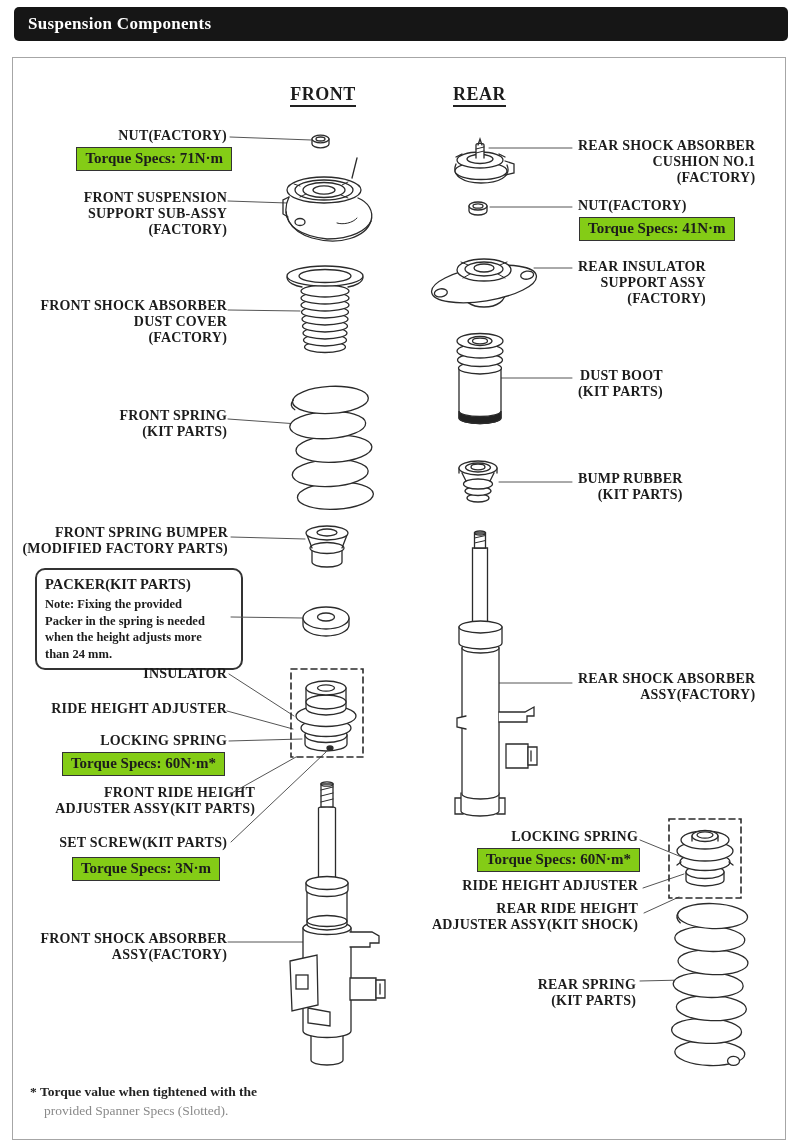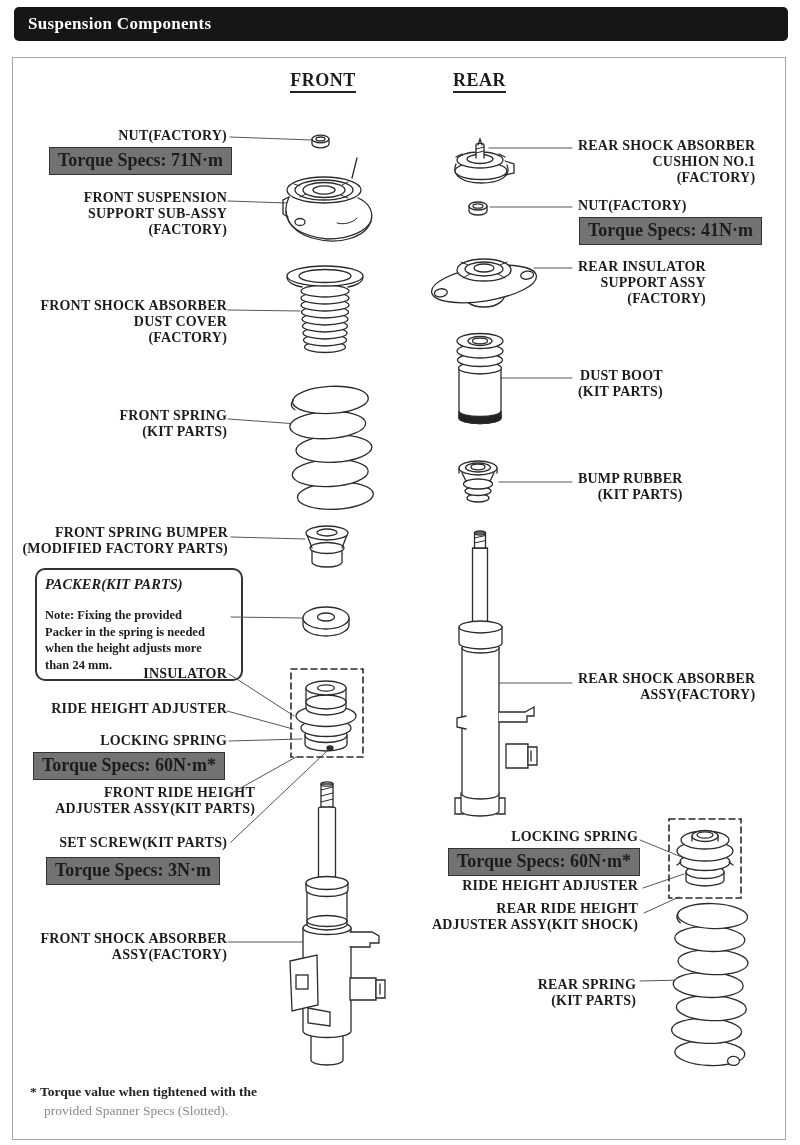--- a/index.html
+++ b/index.html
@@ -2,30 +2,30 @@
 <html><head>
 <meta charset="utf-8">
 <style>
   html,body{margin:0;padding:0;background:#fff;}
   .page{position:relative;width:800px;height:1145px;background:#fff;overflow:hidden;
         font-family:"Liberation Serif",serif;color:#1c1c1c;}
   .titlebar{position:absolute;left:14px;top:7px;width:760px;height:34px;background:#161616;
             border-radius:5px;color:#fff;font-size:17px;font-weight:bold;line-height:34px;
             padding-left:14px;letter-spacing:.3px;}
   .frame{position:absolute;left:12px;top:57px;width:772px;height:1081px;border:1px solid #a6a6a6;}
-  .hdr{position:absolute;font-size:18px;font-weight:bold;letter-spacing:.5px;}
+  .hdr{position:absolute;font-size:18px;font-weight:bold;letter-spacing:.5px;margin-top:14px;}
   .hdr span{border-bottom:2.5px solid #222;padding-bottom:1px;}
   .lbl{position:absolute;font-size:14px;font-weight:bold;line-height:1.16;white-space:pre-line;
        letter-spacing:.2px;}
   .r{text-align:right;}
   .l{text-align:right;}
-  .tq{position:absolute;font-size:18px;font-weight:bold;border:1.5px solid #333;
-      padding:2px 8px 3px 8px;background:#737373;white-space:nowrap;}
+  .tq{position:absolute;font-size:15px;font-weight:bold;border:1.5px solid #333;
+      padding:2px 8px 3px 8px;background:#84cc16;white-space:nowrap;}
   .packer{position:absolute;border:2px solid #333;border-radius:10px;padding:6px 8px;background:#fff;}
-  .packer-title{font-size:14.5px;font-weight:bold;margin-bottom:14px;font-style:italic;}
+  .packer-title{font-size:14.5px;font-weight:bold;margin-bottom:3px;}
   .packer-note{font-size:12.5px;font-weight:bold;line-height:1.32;white-space:pre-line;}
   .fn1{position:absolute;font-size:13.5px;font-weight:bold;color:#222;}
   .fn2{position:absolute;font-size:13.5px;color:#8a8a8a;}
   svg.art{position:absolute;left:0;top:0;pointer-events:none;}
 </style>
 </head>
 <body>
 
 <div class="page">
 

